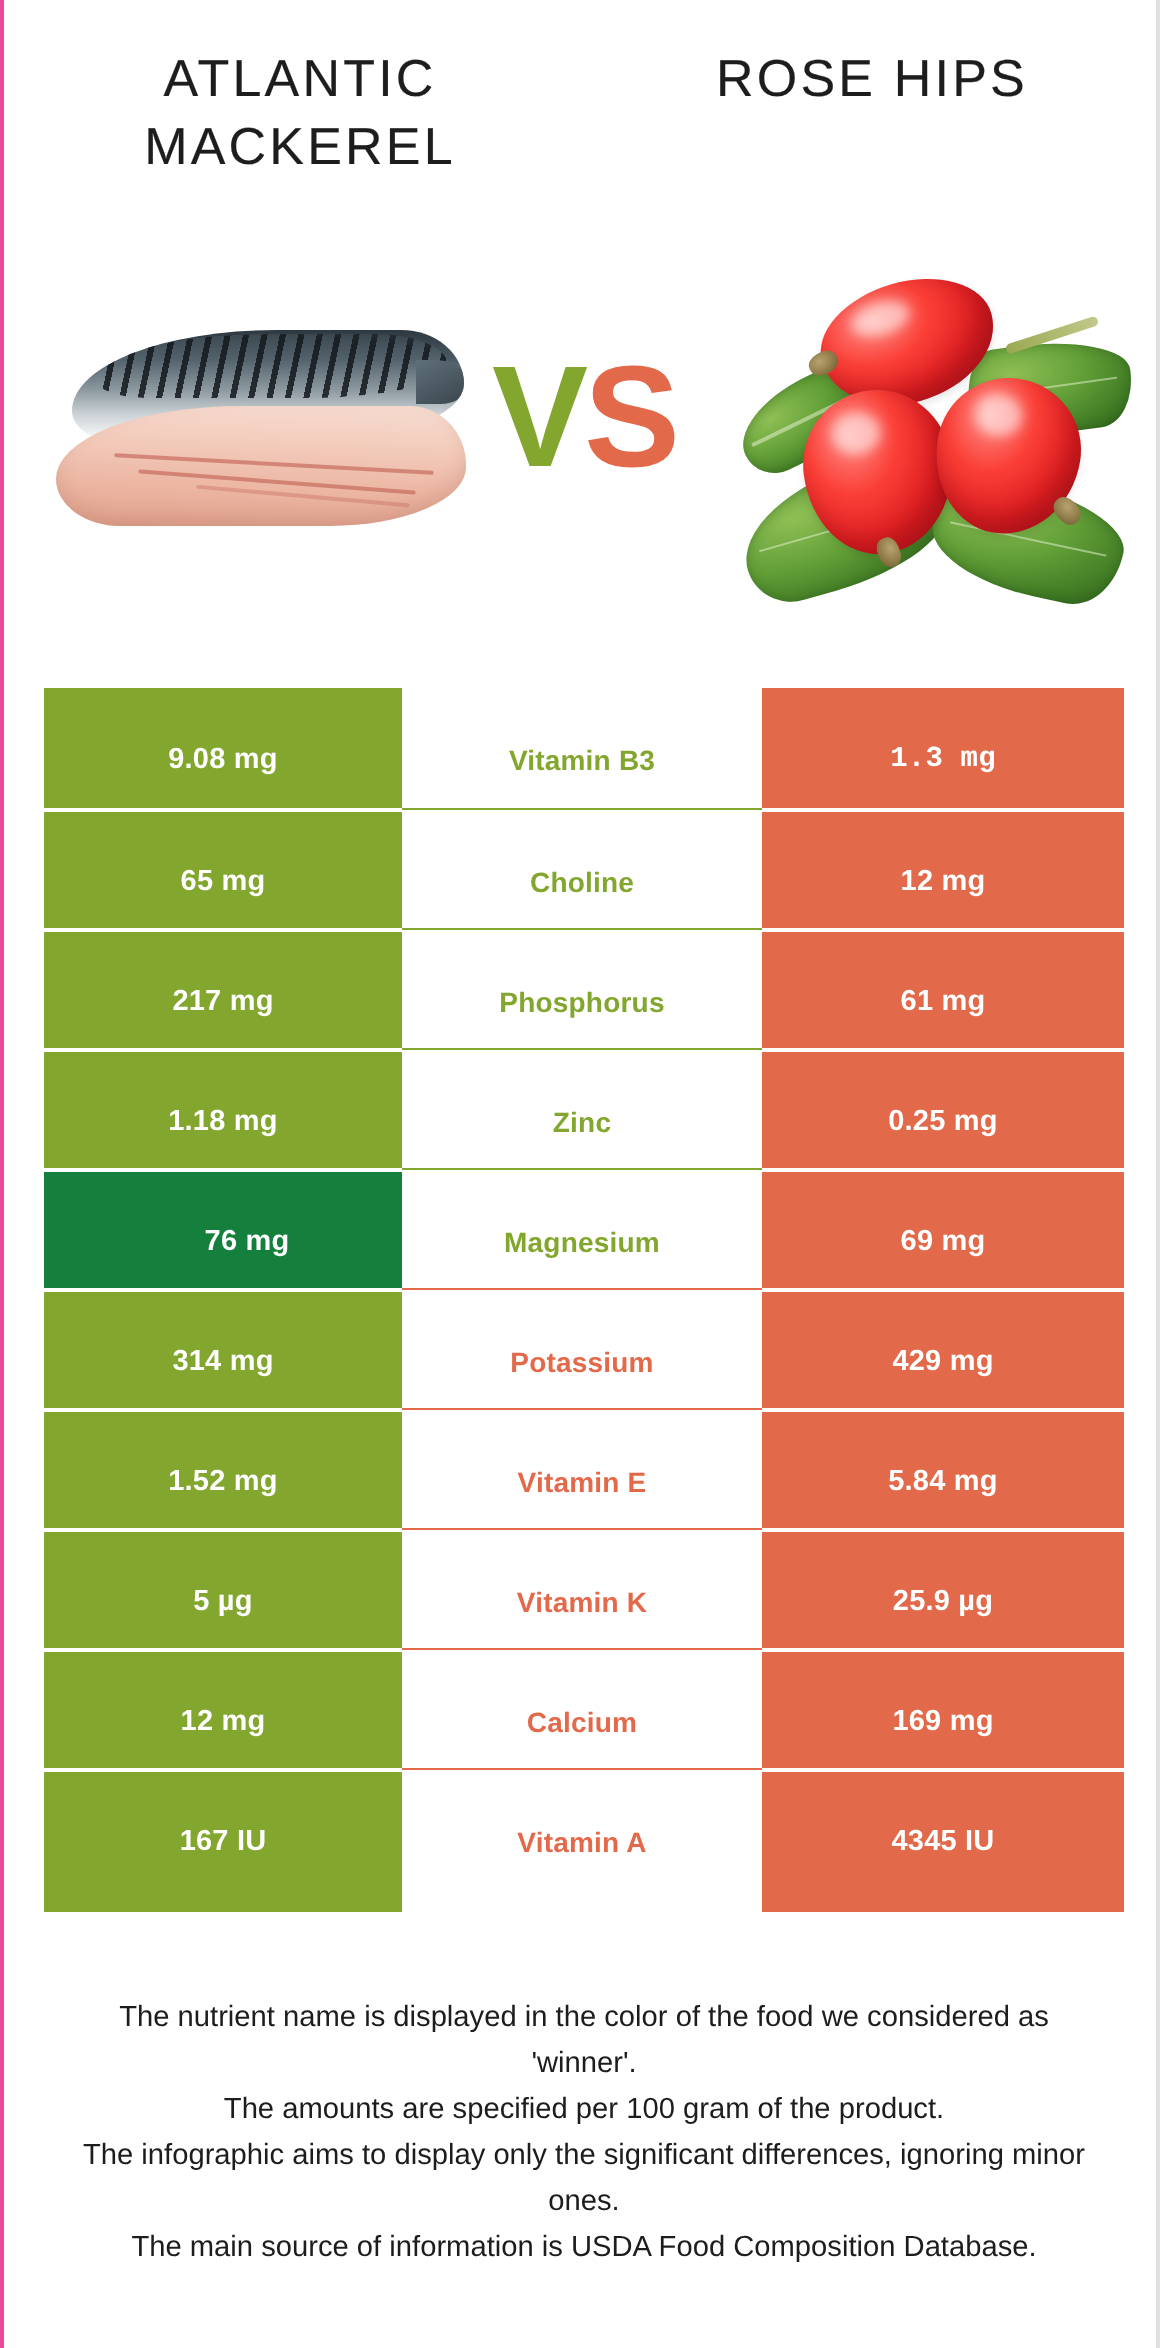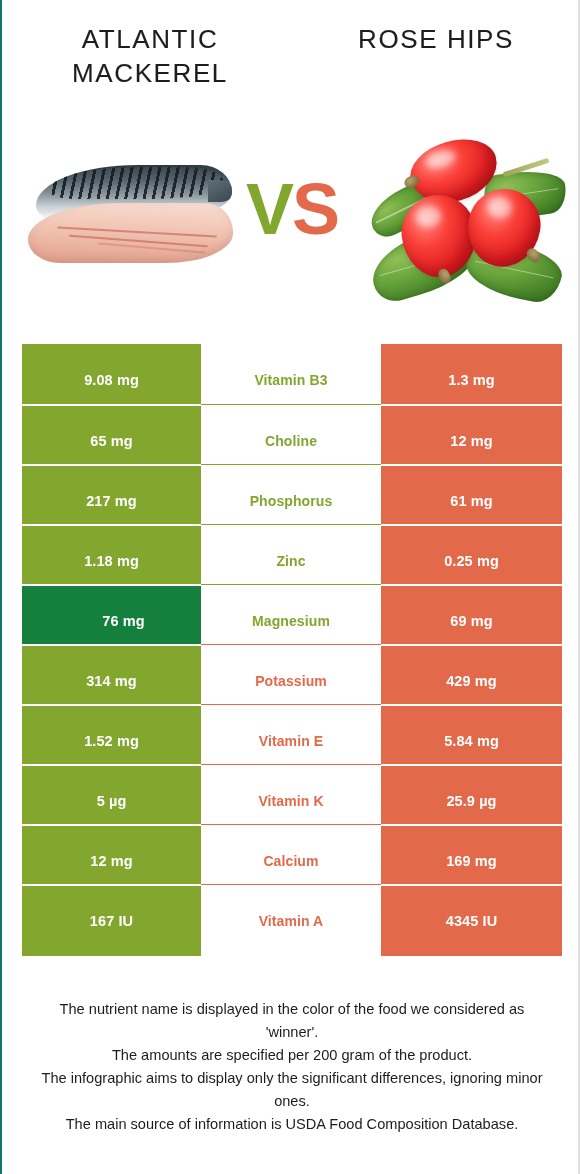--- a/index.html
+++ b/index.html
@@ -10,21 +10,21 @@
     background:#ffffff;
     font-family:"Liberation Sans", sans-serif;
     overflow:hidden;
   }
 
   #page {
     position:relative;
     width:580px;
     height:1174px;
     background:#ffffff;
-    border-left:2px solid #0f766e;
+    border-left:2px solid #ec4899;
     border-right:2px solid #e0e0e0;
   }
 
   
   .titles {
     position:absolute;
     top:0; left:0;
     width:580px;
     height:110px;
   }
@@ -311,21 +311,21 @@
       <span class="hip hip-2"></span>
       <span class="hip hip-3"></span>
     </div>
 
   </div>
 
   <div class="table" id="table">
       <div class="row">
         <div class="cell cell-left" style="background: rgb(130, 166, 46);">9.08 mg</div>
         <div class="cell cell-mid" style="color: rgb(130, 166, 46);">Vitamin B3</div>
-        <div class="cell cell-right" style="background: rgb(226, 105, 74);">1.3 mg</div>
+        <div class="cell cell-right" style="background: rgb(226, 105, 74); font-family: Liberation Mono, monospace;">1.3 mg</div>
       </div>
       <div class="row">
         <div class="cell cell-left" style="background: rgb(130, 166, 46);">65 mg</div>
         <div class="cell cell-mid" style="color: rgb(130, 166, 46);">Choline</div>
         <div class="cell cell-right" style="background: rgb(226, 105, 74);">12 mg</div>
       </div>
       <div class="row">
         <div class="cell cell-left" style="background: rgb(130, 166, 46);">217 mg</div>
         <div class="cell cell-mid" style="color: rgb(130, 166, 46);">Phosphorus</div>
         <div class="cell cell-right" style="background: rgb(226, 105, 74);">61 mg</div>
@@ -362,18 +362,18 @@
       </div>
       <div class="row">
         <div class="cell cell-left" style="background: rgb(130, 166, 46);">167 IU</div>
         <div class="cell cell-mid" style="color: rgb(226, 105, 74);">Vitamin A</div>
         <div class="cell cell-right" style="background: rgb(226, 105, 74);">4345 IU</div>
       </div>
     </div>
 
   <div class="footer" id="footer">
       <p>The nutrient name is displayed in the color of the food we considered as 'winner'.</p>
-      <p>The amounts are specified per 200 gram of the product.</p>
+      <p>The amounts are specified per 100 gram of the product.</p>
       <p>The infographic aims to display only the significant differences, ignoring minor ones.</p>
       <p>The main source of information is USDA Food Composition Database.</p>
     </div>
 
 </div>
 
 </body></html>

